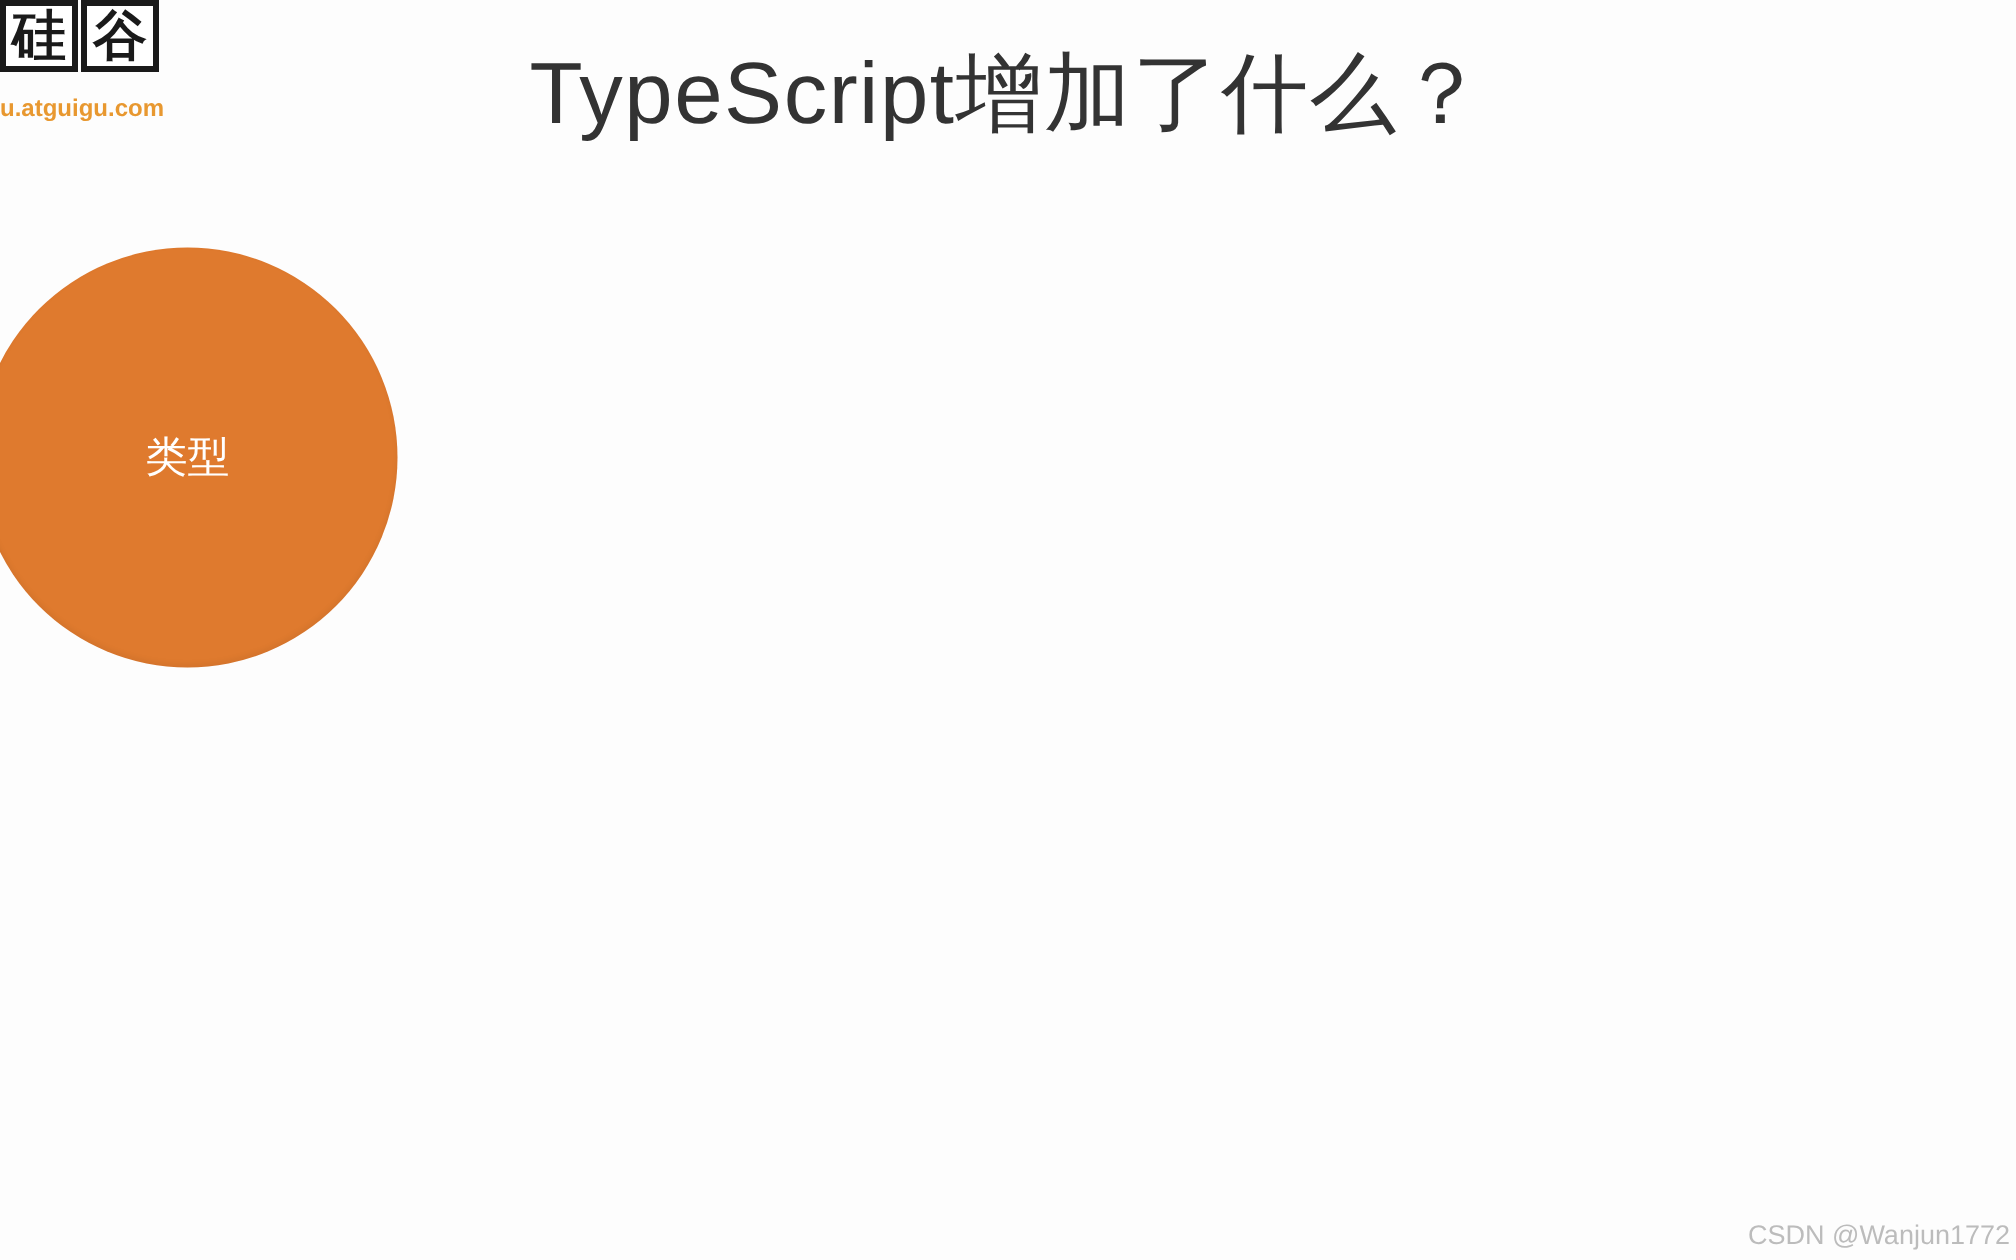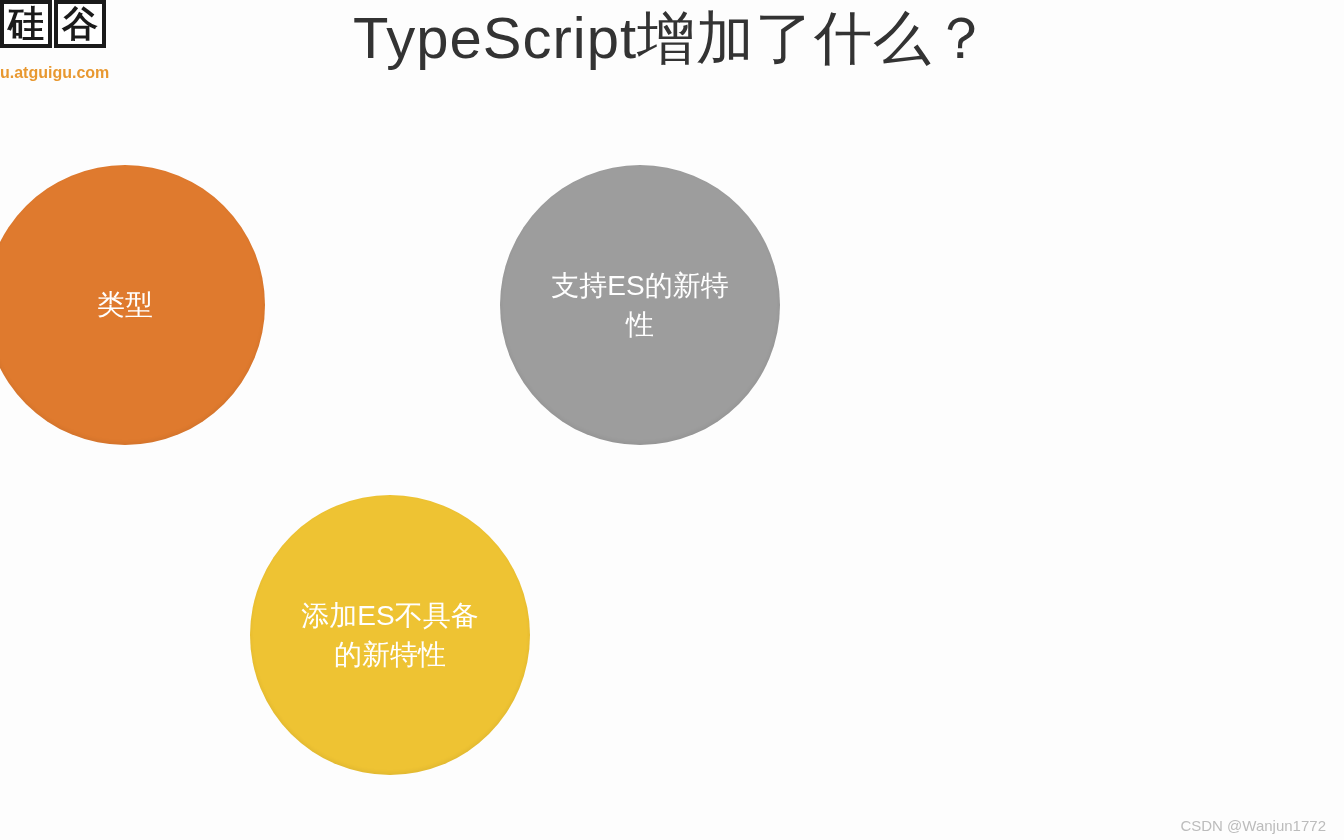--- a/index.html
+++ b/index.html
@@ -39,21 +39,21 @@
       font-size: 16px;
       font-weight: 600;
       letter-spacing: 0;
       margin-top: 16px;
     }
     .title {
       text-align: center;
       font-size: 58px;
       font-weight: 300;
       color: #333;
-      padding-top: 0;
+      padding-top: 24px;
       letter-spacing: 1px;
     }
     .circles-container {
       position: absolute;
       top: 0;
       left: 0;
       width: 100%;
       height: 100%;
       padding-left: 28px;
     }
@@ -94,22 +94,22 @@
       top: 495px;
     }
     .circle.blue {
       background: #5c93cd;
       left: 765px;
       top: 495px;
     }
     .watermark {
       position: absolute;
       bottom: 6px;
-      right: 18px;
-      font-size: 15px;
+      right: 4px;
+      font-size: 18px;
       color: #bcbcbc;
       letter-spacing: 0;
     }
   </style>
 </head>
 <body>
 
 <div class="logo">
   <div class="logo-chars">
     <span class="logo-char">硅</span>
@@ -117,21 +117,15 @@
   </div>
   <div class="logo-url">u.atguigu.com</div>
 </div>
 
 <h1 class="title">TypeScript增加了什么？</h1>
 
 <div class="circles-container">
   <div class="circle orange">
     <span>类型</span>
   </div>
-  <div class="circle gray">
-    <span>支持ES的新特性</span>
-  </div>
-  <div class="circle yellow">
-    <span>添加ES不具备的新特性</span>
-  </div>
 </div>
 
 <div class="watermark">CSDN @Wanjun1772</div>
 
 </body></html>

